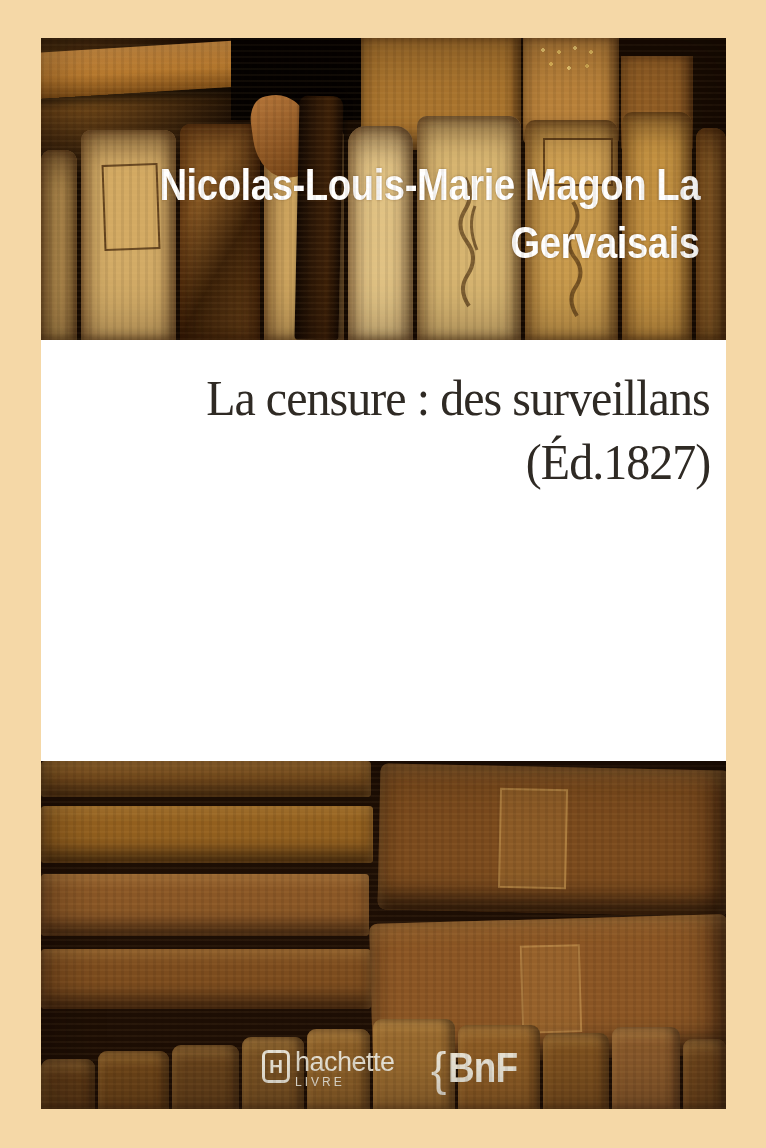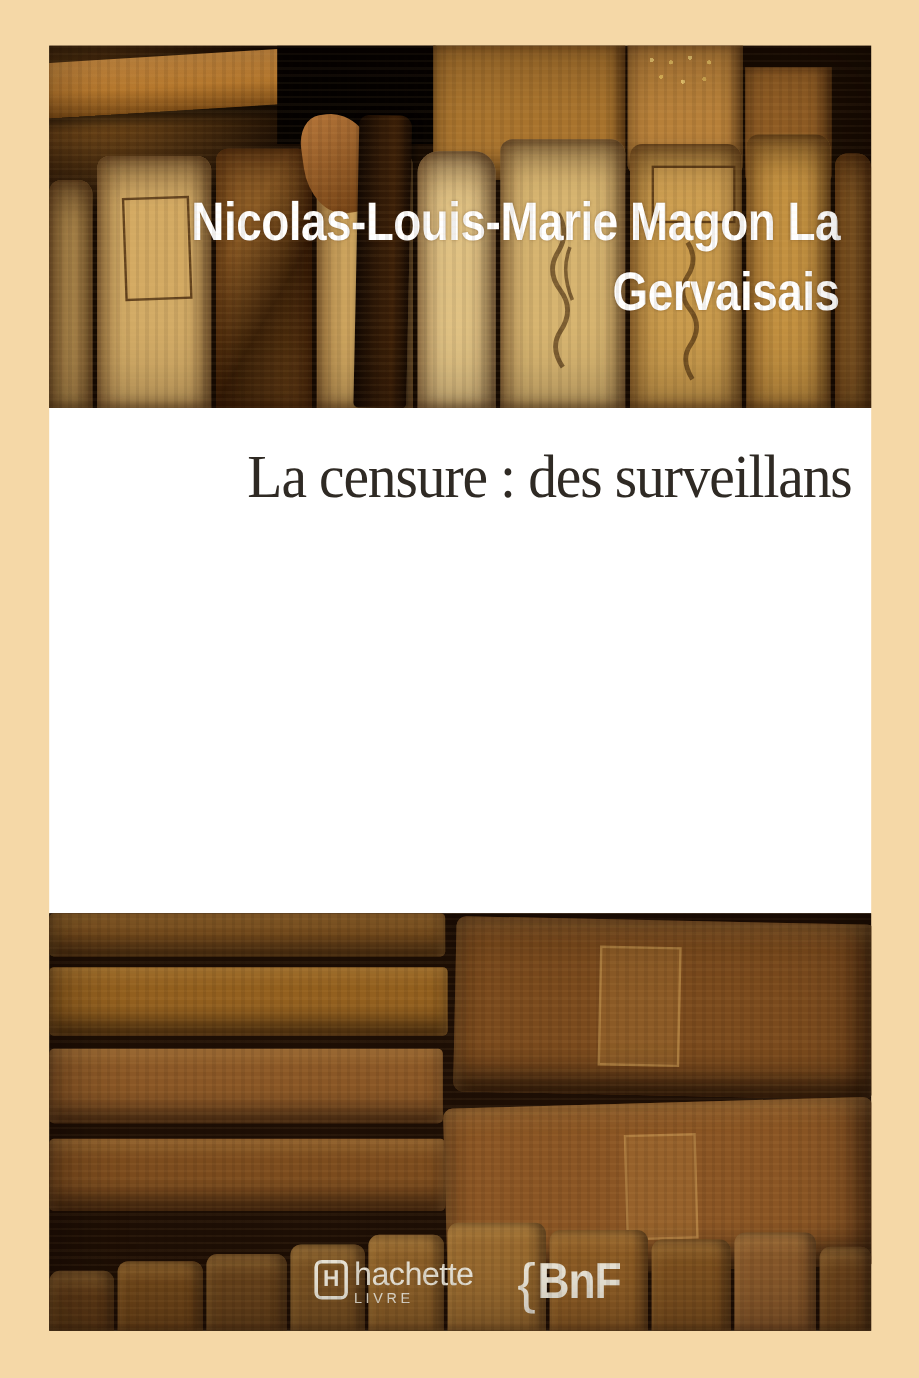--- a/index.html
+++ b/index.html
@@ -135,20 +135,21 @@
 
     <div class="author">
       <div><span class="cond">Nicolas-Louis-Marie Magon La</span></div>
       <div><span class="cond">Gervaisais</span></div>
     </div>
   </div>
 
   <div class="band">
     <div class="title">
       <div><span class="tcond">La censure : des surveillans</span></div>
+      <div><span class="tcond">(Éd.1827)</span></div>
     </div>
   </div>
 
   <div class="photo-bottom">
 
     <div class="row mottle band-lines" style="top:0;width:330px;height:36px;background:#8a5a22;"></div>
     <div class="row mottle band-lines" style="top:45px;width:332px;height:57px;background:#93601f;"></div>
     <div class="row mottle band-lines" style="top:113px;width:328px;height:62px;background:#8a5726;"></div>
     <div class="row mottle band-lines" style="top:188px;width:330px;height:60px;background:#7c4c1e;"></div>
 

